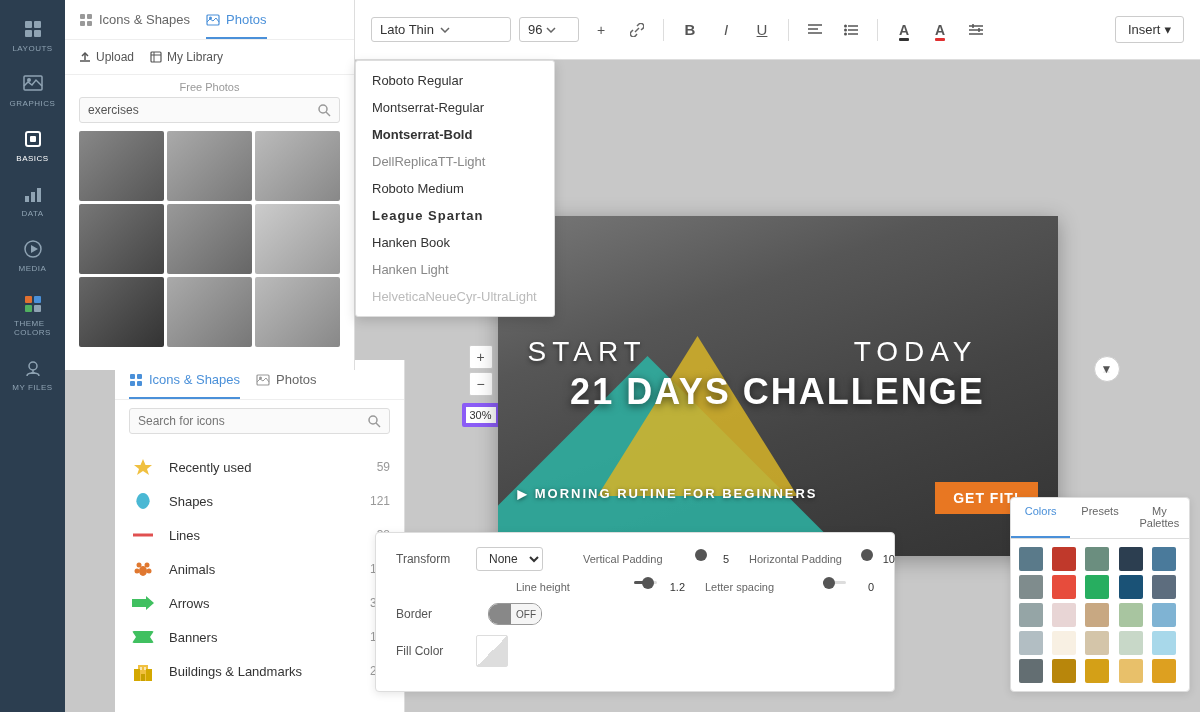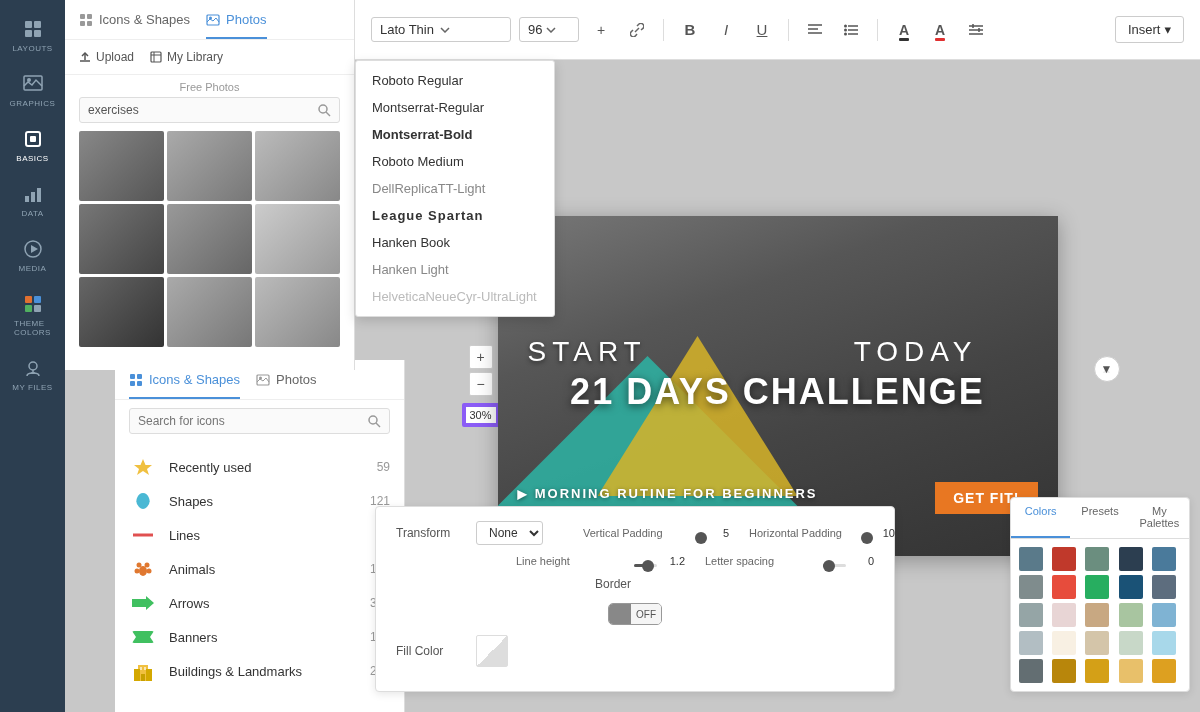--- a/index.html
+++ b/index.html
@@ -416,21 +416,21 @@
       cursor: pointer;
     }
     .padding-grid {
       flex: 1;
       display: grid;
       grid-template-columns: 1fr 1fr;
       gap: 8px 20px;
     }
     .padding-row {
       display: flex;
-      align-items: flex-end;
+      align-items: flex-start;
       gap: 8px;
     }
     .padding-label {
       font-size: 11px;
       color: #666;
       width: 110px;
       flex-shrink: 0;
     }
     .slider {
       flex: 1;
@@ -457,28 +457,27 @@
       font-size: 11px;
       color: #333;
       width: 20px;
       text-align: right;
     }
     .border-row {
       display: flex;
       align-items: center;
       gap: 12px;
       margin-bottom: 10px;
-      flex-direction: column;
     }
     .border-toggle {
       display: flex;
       align-items: center;
       gap: 0;
       border: 1px solid #999;
-      border-radius: 5px;
+      border-radius: 10px;
       overflow: hidden;
     }
     .border-toggle-swatch {
       width: 22px;
       height: 20px;
       background: #888;
     }
     .border-toggle-label {
       font-size: 10px;
       padding: 0 5px;
@@ -874,22 +873,22 @@
     <div class="insert-btn">
       <span>Insert</span>
       <span>▾</span>
     </div>
   </div>
 
   <div class="font-dropdown">
     <div class="font-dropdown-item">Roboto Regular</div>
     <div class="font-dropdown-item">Montserrat-Regular</div>
     <div class="font-dropdown-item bold">Montserrat-Bold</div>
+    <div class="font-dropdown-item light">DellReplicaTT-Light</div>
     <div class="font-dropdown-item">Roboto Medium</div>
-    <div class="font-dropdown-item light">DellReplicaTT-Light</div>
     <div class="font-dropdown-item league">League Spartan</div>
     <div class="font-dropdown-item">Hanken Book</div>
     <div class="font-dropdown-item light">Hanken Light</div>
     <div class="font-dropdown-item ultralight">HelveticaNeueCyr-UltraLight</div>
   </div>
 
   <div class="canvas-area">
     <div style="position:relative">
 
       <div style="position:absolute;left:-36px;top:50%;transform:translateY(-50%);display:flex;flex-direction:column;gap:3px;align-items:center">

